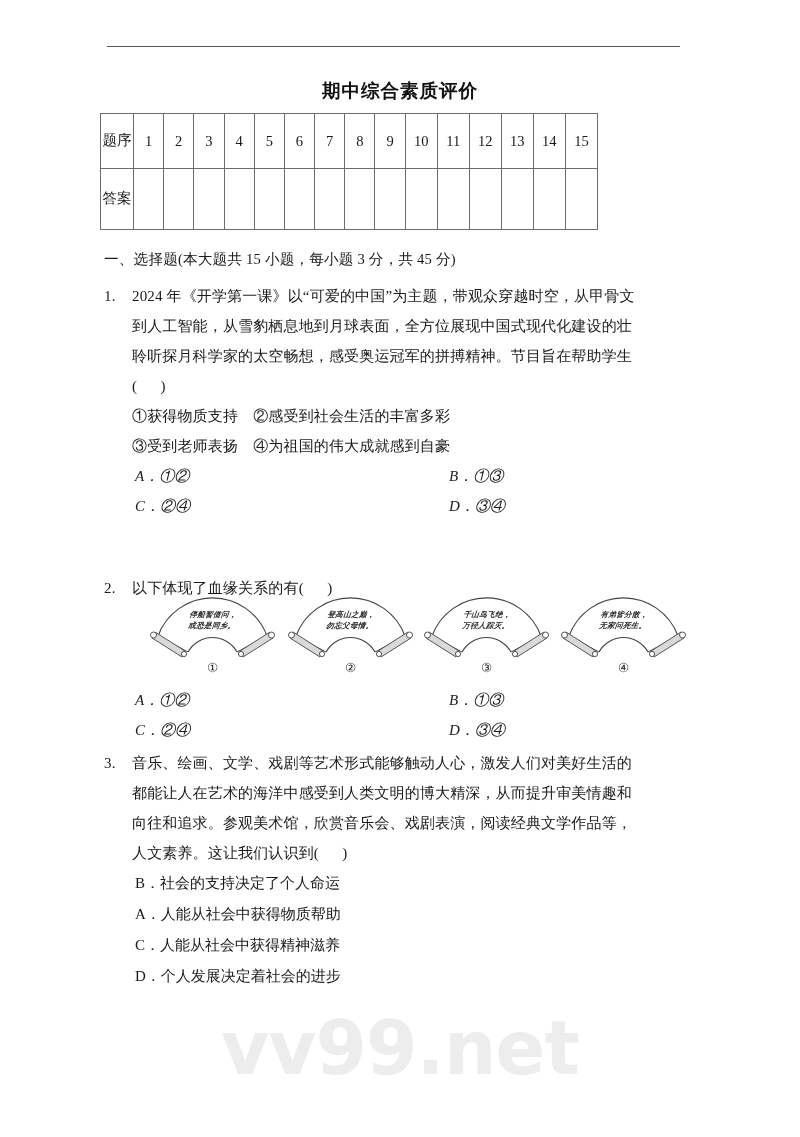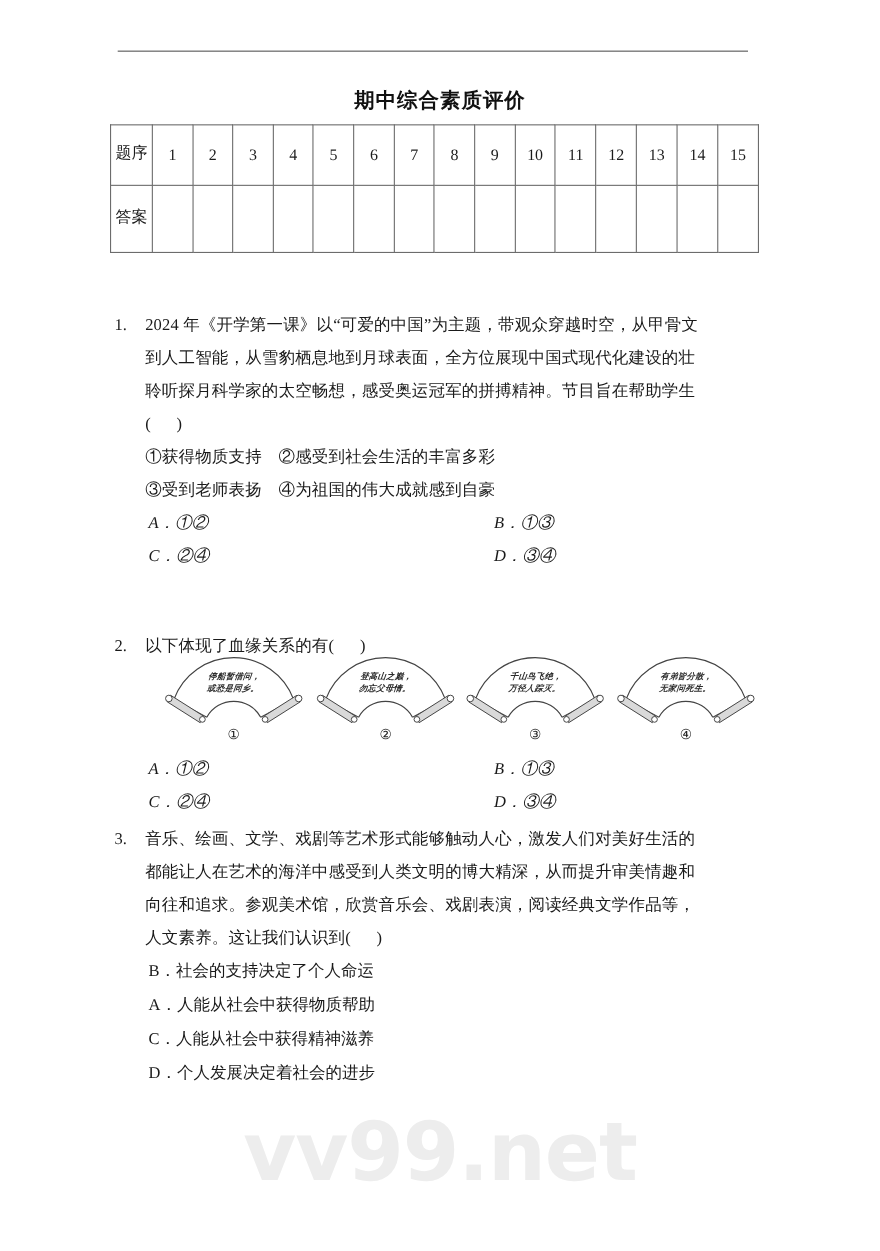--- a/index.html
+++ b/index.html
@@ -27,21 +27,21 @@
     font-weight:bold;
     font-size:18.5px;
     letter-spacing:1px;
     color:#111;
   }
 
   
   .answer-table{
     position:absolute;left:100px;top:113px;
     border-collapse:collapse;
-    width:590px;
+    width:498px;
   }
   .answer-table td{
     border:1px solid #6c6c6c;
     text-align:center;
     vertical-align:middle;
     font-size:14.5px;
     color:#1a1a1a;
     height:54px;
     padding:0;
   }
@@ -170,20 +170,21 @@
       <td></td>
       <td></td>
       <td></td>
       <td></td>
       <td></td>
       <td></td>
     </tr>
   </tbody>
     </table>
 
+  <div class="section-head">一、选择题(本大题共 15 小题，每小题 3 分，共 45 分)</div>
 
   <div class="q" style="top:281px">
     <span class="q-line"><span class="q-num">1.</span><span>2024 年《开学第一课》以“可爱的中国”为主题，带观众穿越时空，从甲骨文</span></span>
     <span class="q-line"><span class="q-indent"></span><span>到人工智能，从雪豹栖息地到月球表面，全方位展现中国式现代化建设的壮</span></span>
     <span class="q-line"><span class="q-indent"></span><span>聆听探月科学家的太空畅想，感受奥运冠军的拼搏精神。节目旨在帮助学生</span></span>
     <span class="q-line"><span class="q-indent"></span><span>(      )</span></span>
     <span class="q-line"><span class="q-indent"></span><span>①获得物质支持　②感受到社会生活的丰富多彩</span></span>
     <span class="q-line"><span class="q-indent"></span><span>③受到老师表扬　④为祖国的伟大成就感到自豪</span></span>
     <div class="opt-row">
       <span class="opt-a">A．①②</span>

